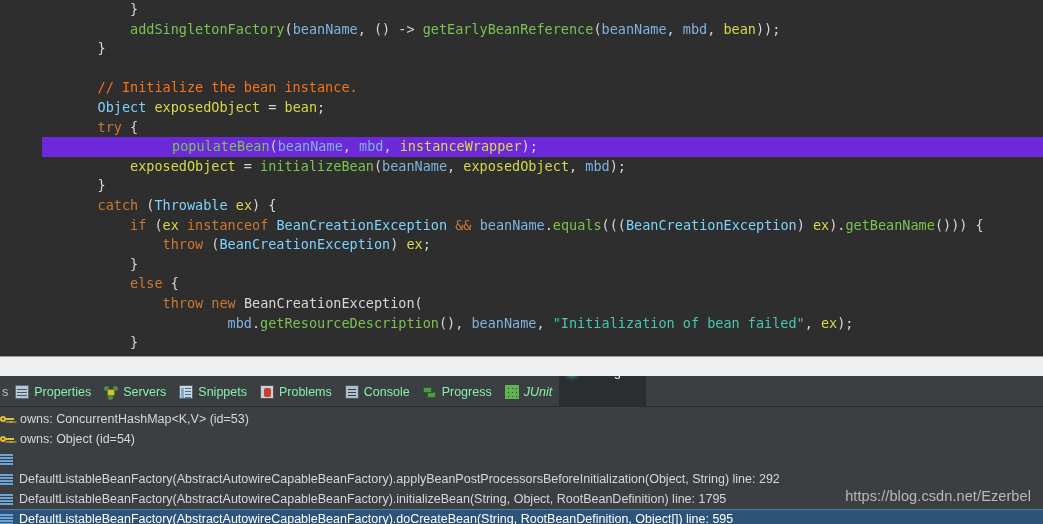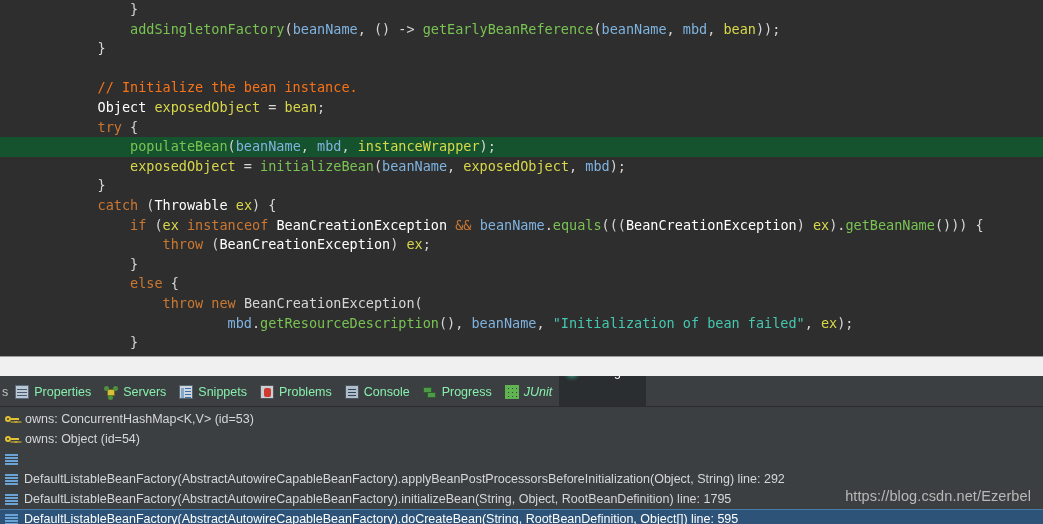--- a/index.html
+++ b/index.html
@@ -39,28 +39,29 @@
     line-height: 19.6px;
     white-space: pre;
     color: #a9b7c6;
   }
   .cline {
     height: 19.6px;
     padding-left: 0px;
     white-space: pre;
   }
   .cline.hl {
-    background: #14532d;
+    background: #6d28d9;
     box-shadow: inset 0 0 0 0 transparent;
+    margin-left: 42px;
   }
 
   
   .t-plain   { color: #d6d6d6; }
   .t-kw      { color: #cc7832; }
-  .t-type    { color: #ffffff; }
+  .t-type    { color: #7dd3fc; }
   .t-var     { color: #d8d84a; }
   .t-field   { color: #7fb3e0; }
   .t-method  { color: #79c353; }
   .t-comment { color: #f97316; }
   .t-string  { color: #45c8b0; }
   .t-punc    { color: #d6d6d6; }
 
   
   .divider {
     position: absolute;
@@ -196,21 +197,20 @@
     padding-top: 2px;
     background: #3c3f41;
     height: 117px;
     overflow: hidden;
   }
   .srow {
     display: flex;
     align-items: center;
     gap: 6px;
     height: 20px;
-    padding-left: 5px;
     color: #d4d7d9;
     font-size: 12.5px;
     white-space: nowrap;
     box-sizing: border-box;
   }
   .srow.selected {
     background: #2d5478;
     border-top: 1px solid #4a7aa6;
     border-bottom: 1px solid #4a7aa6;
     color: #ffffff;

